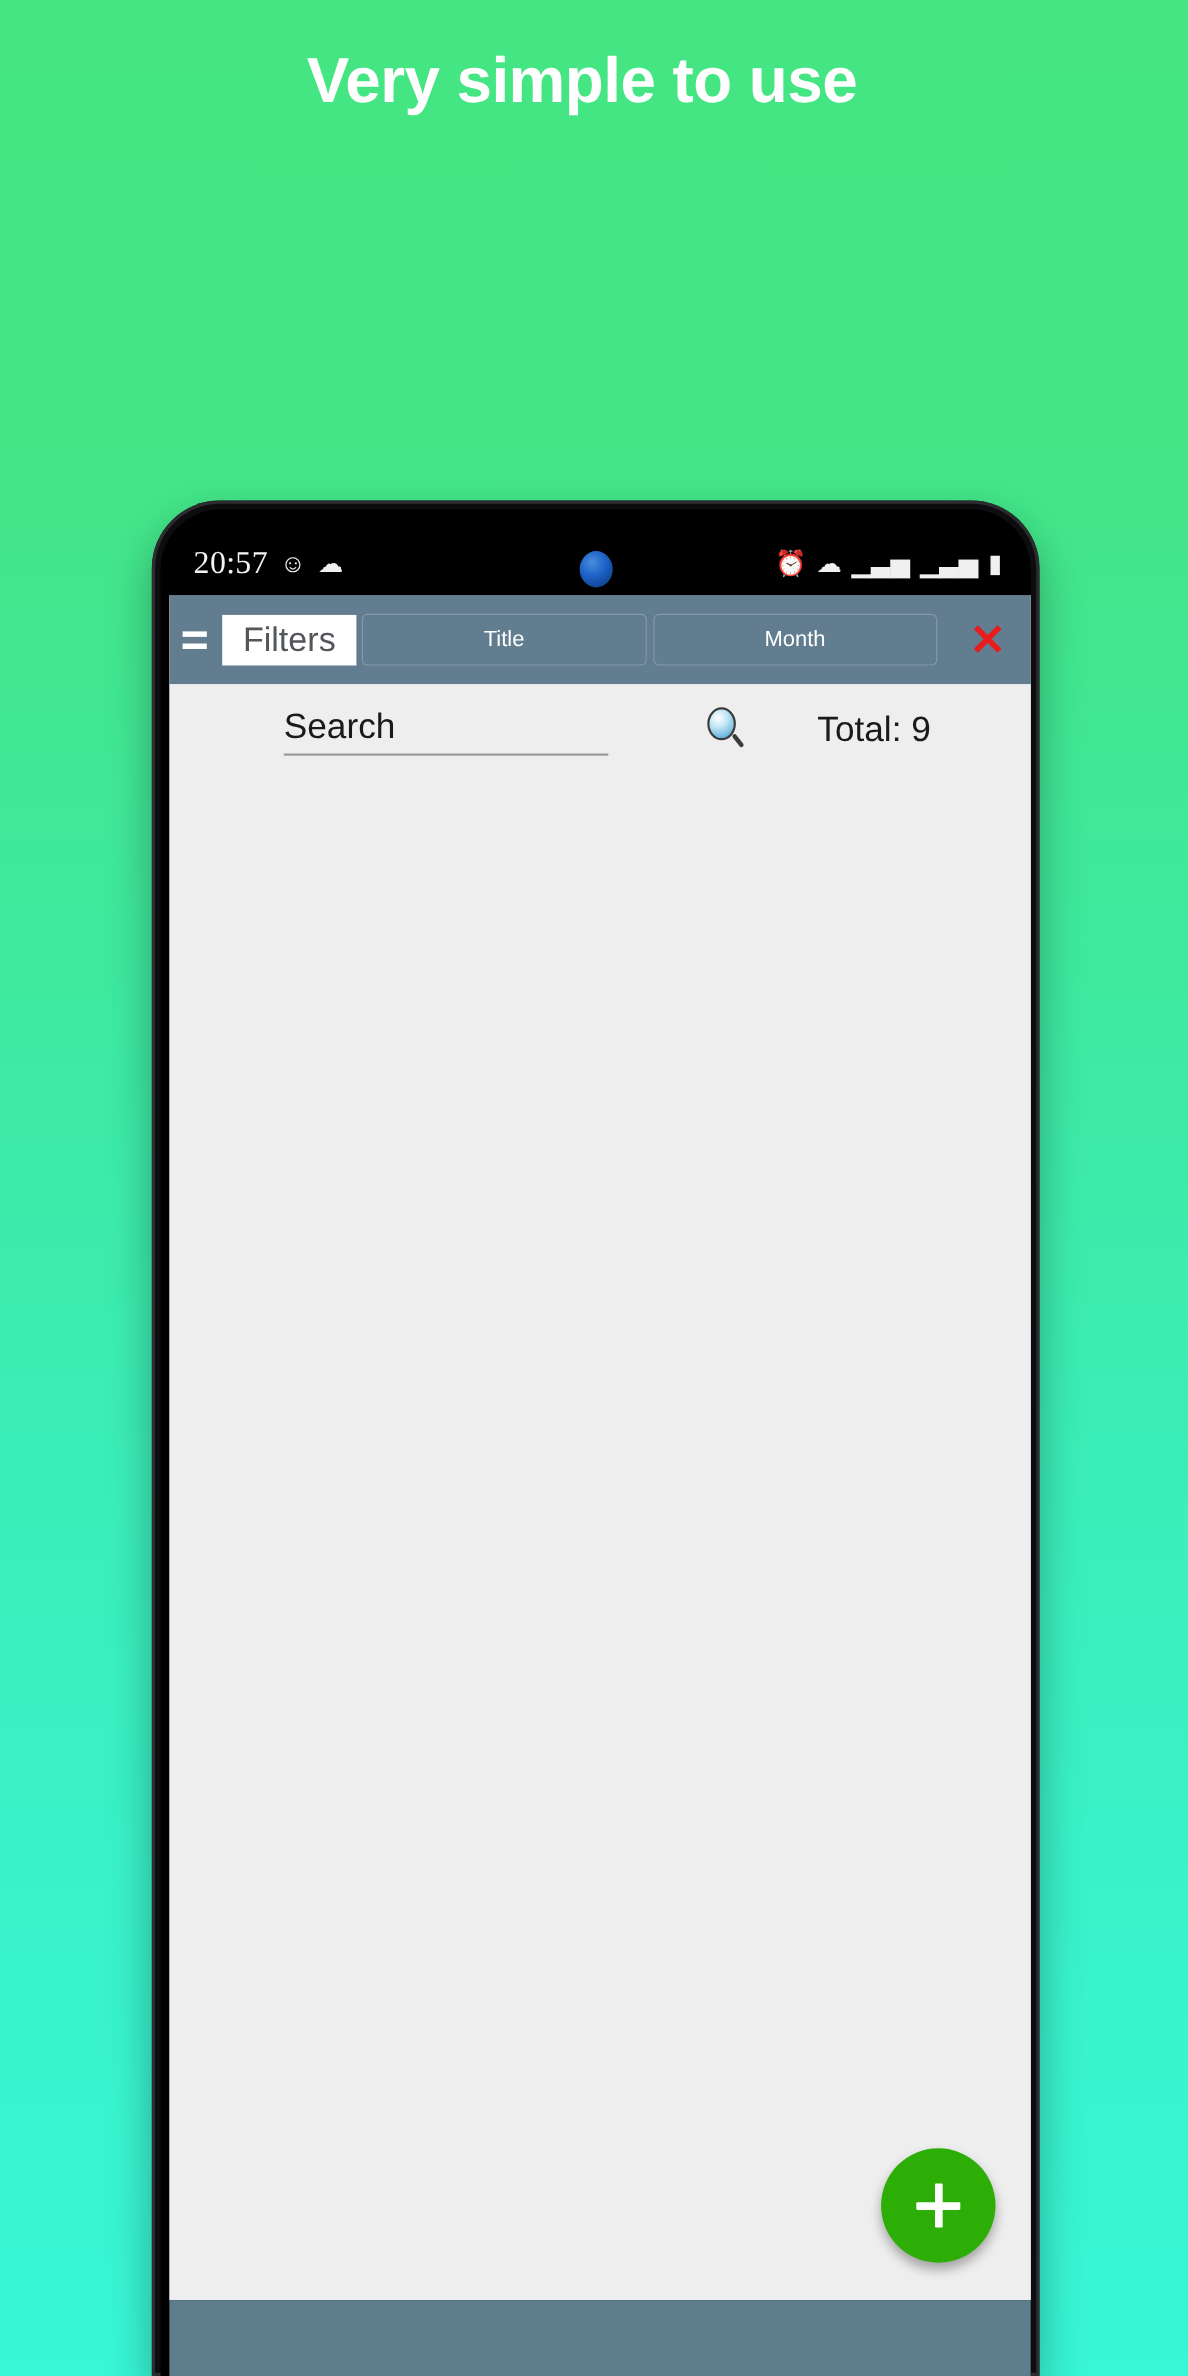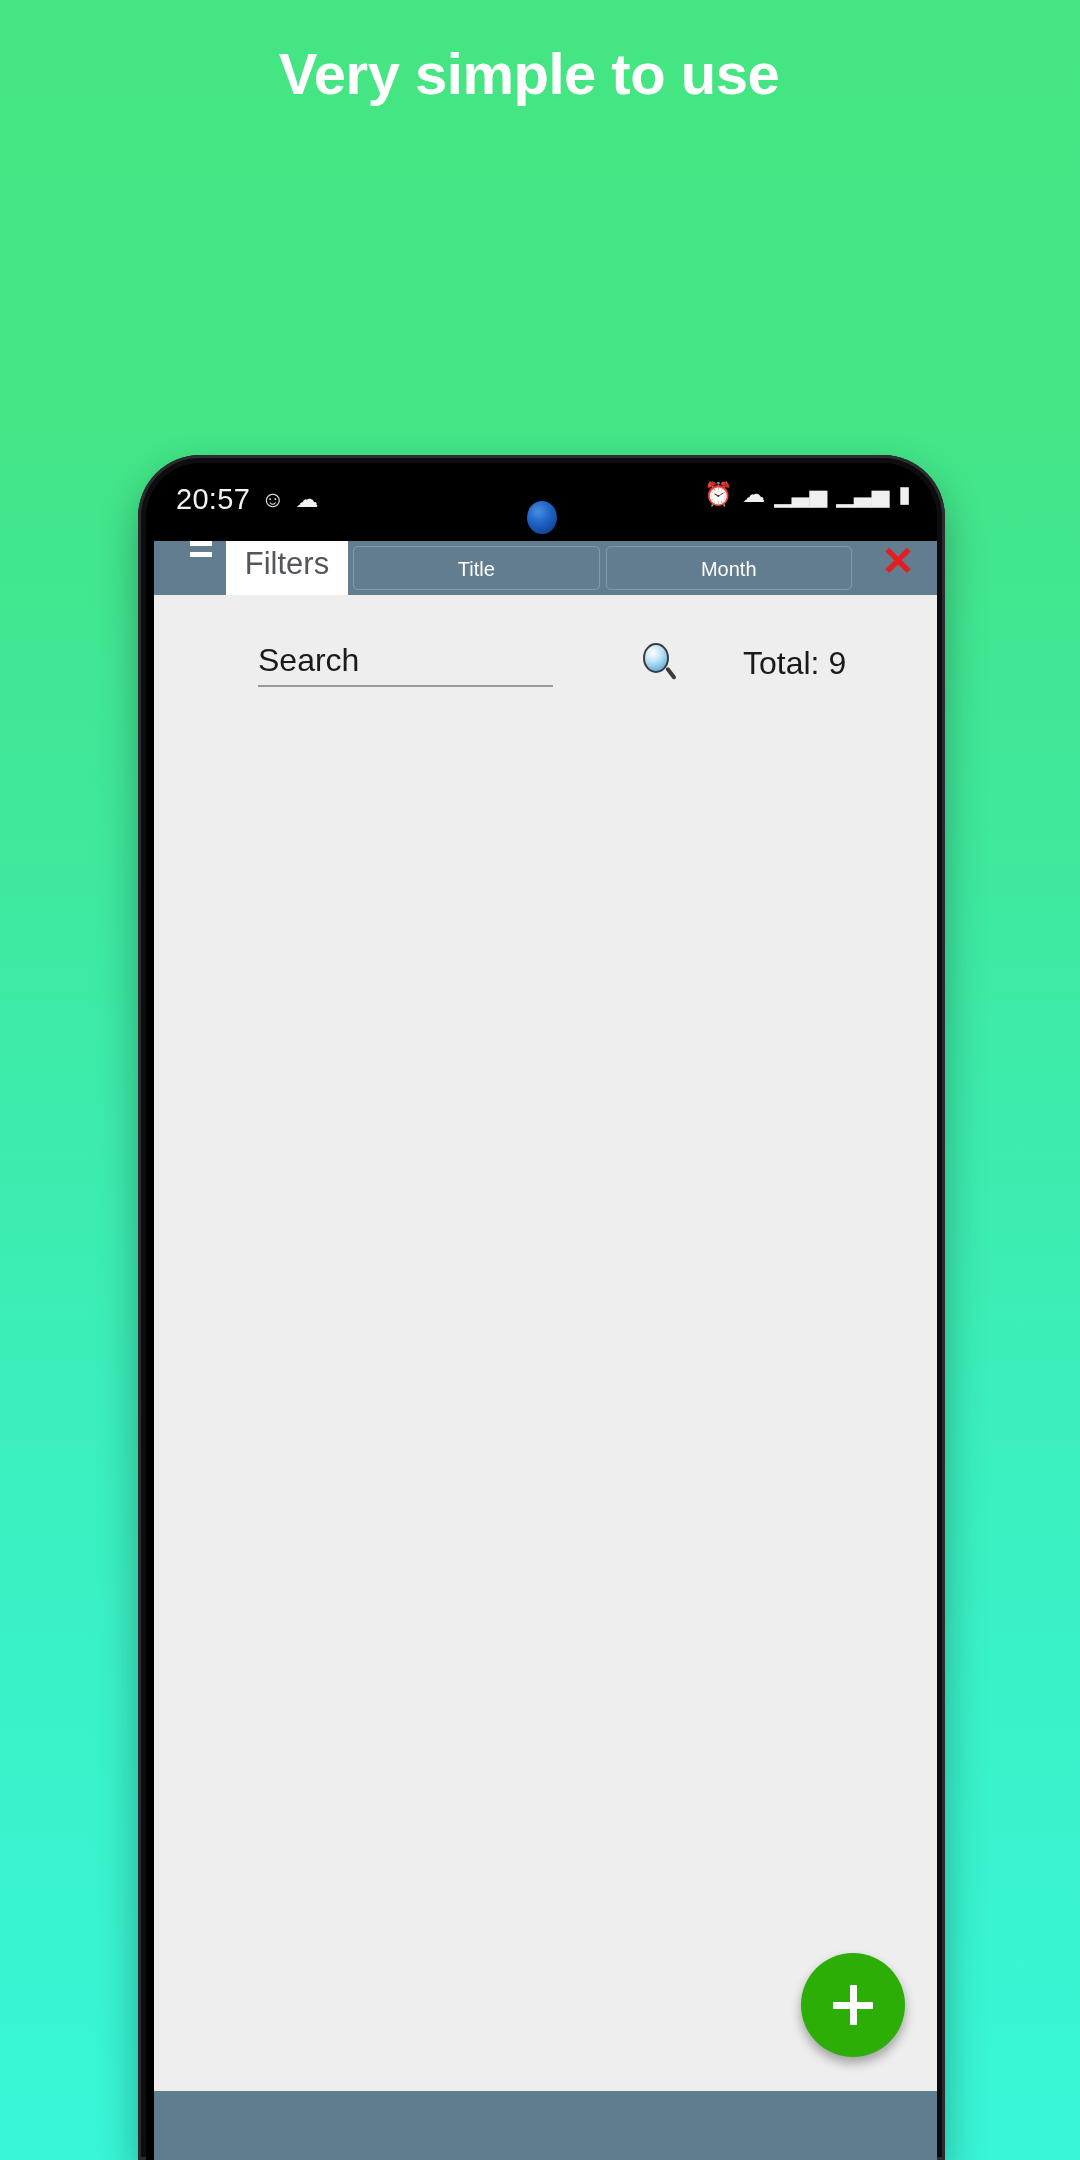--- a/index.html
+++ b/index.html
@@ -85,25 +85,26 @@
 
   
   #status-bar {
     position: absolute;
     left: 0;
     top: 0;
     width: 100%;
     height: 78px;
     background: #000000;
     display: flex;
-    align-items: flex-start;
+    align-items: center;
     justify-content: space-between;
     padding: 0 26px 0 30px;
     box-sizing: border-box;
     z-index: 4;
+    font-family: Liberation Serif, serif;
   }
   #status-left {
     display: flex;
     align-items: center;
     gap: 11px;
     padding-top: 20px;
   }
   #clock {
     color: #f2f2f2;
     font-size: 29px;
@@ -138,24 +139,25 @@
     top: 78px;
     width: 791px;
     height: 1550px;
     background: #eeeeee;
     overflow: hidden;
     z-index: 2;
   }
 
   
   #toolbar {
-    height: 54px;
+    height: 81px;
     background: #617d8f;
     display: flex;
-    padding: 0 4px 0 24px;
+    align-items: center;
+    padding: 0 4px 0 0;
     box-sizing: border-box;
   }
   #menu-icon {
     width: 46px;
     display: flex;
     flex-direction: column;
     align-items: center;
     gap: 6px;
     flex: 0 0 auto;
   }
@@ -198,21 +200,20 @@
   }
 
   
   #searchbar {
     height: 82px;
     display: flex;
     align-items: center;
     padding: 0 10px 0 0;
     box-sizing: border-box;
     background: #eeeeee;
-    margin-top: 27px;
   }
   #search-input {
     margin-left: 104px;
     width: 295px;
     border: none;
     border-bottom: 2px solid #9a9a9a;
     background: transparent;
     font-size: 32px;
     color: #1a1a1a;
     font-family: "Liberation Sans", sans-serif;

